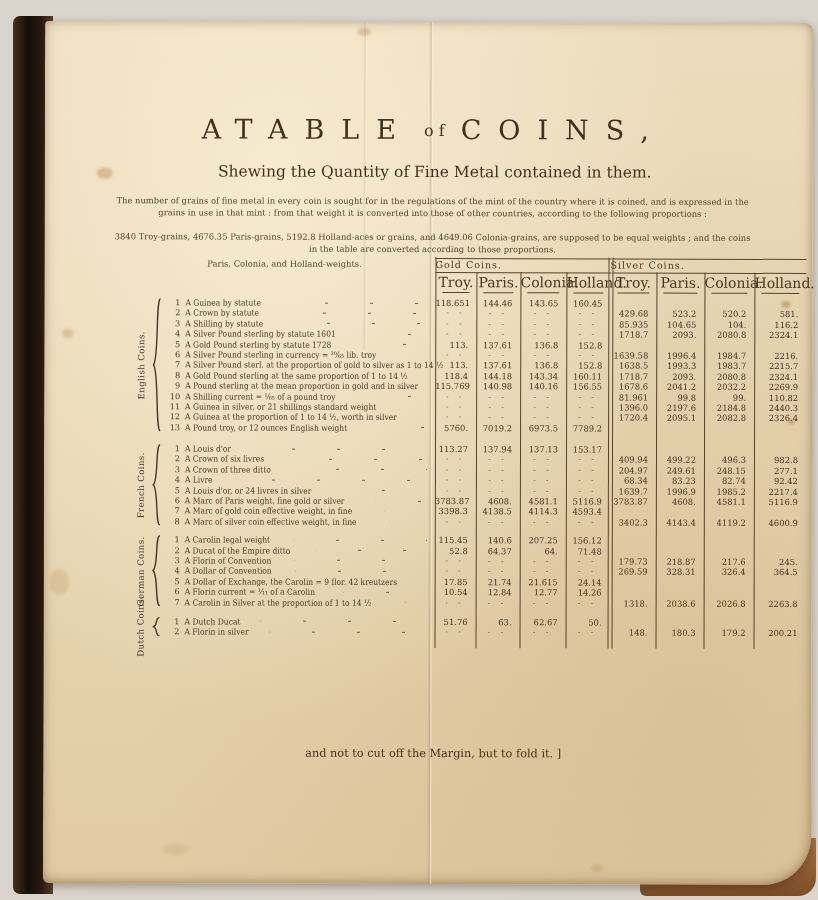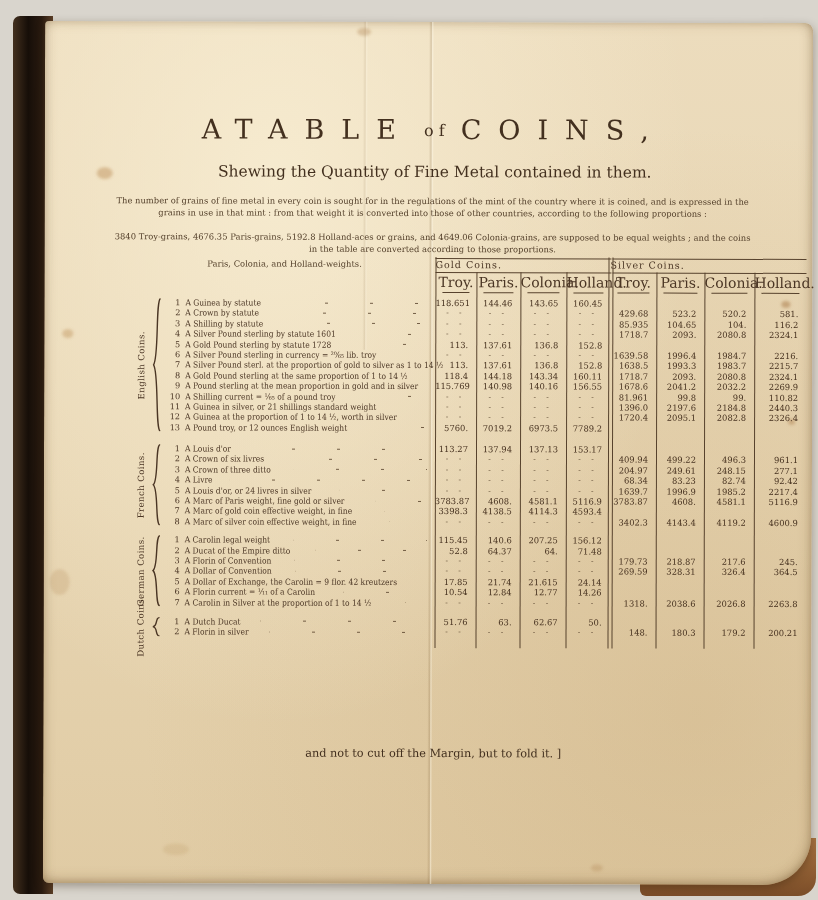--- a/index.html
+++ b/index.html
@@ -395,21 +395,21 @@
       <span class="rowlabel">A Crown of six livres</span>
       <span class="leaders"></span>
     </div>
     <div class="cell dash">- -</div>
     <div class="cell dash">- -</div>
     <div class="cell dash">- -</div>
     <div class="cell dash">- -</div>
     <div class="cell num">409.94</div>
     <div class="cell num">499.22</div>
     <div class="cell num">496.3</div>
-    <div class="cell num">961.1</div>
+    <div class="cell num">982.8</div>
   </div>
 
   <div class="row">
     <div class="labelcell">
       <span class="rownum">3</span>
       <span class="rowlabel">A Crown of three ditto</span>
       <span class="leaders"></span>
     </div>
     <div class="cell dash">- -</div>
     <div class="cell dash">- -</div>

